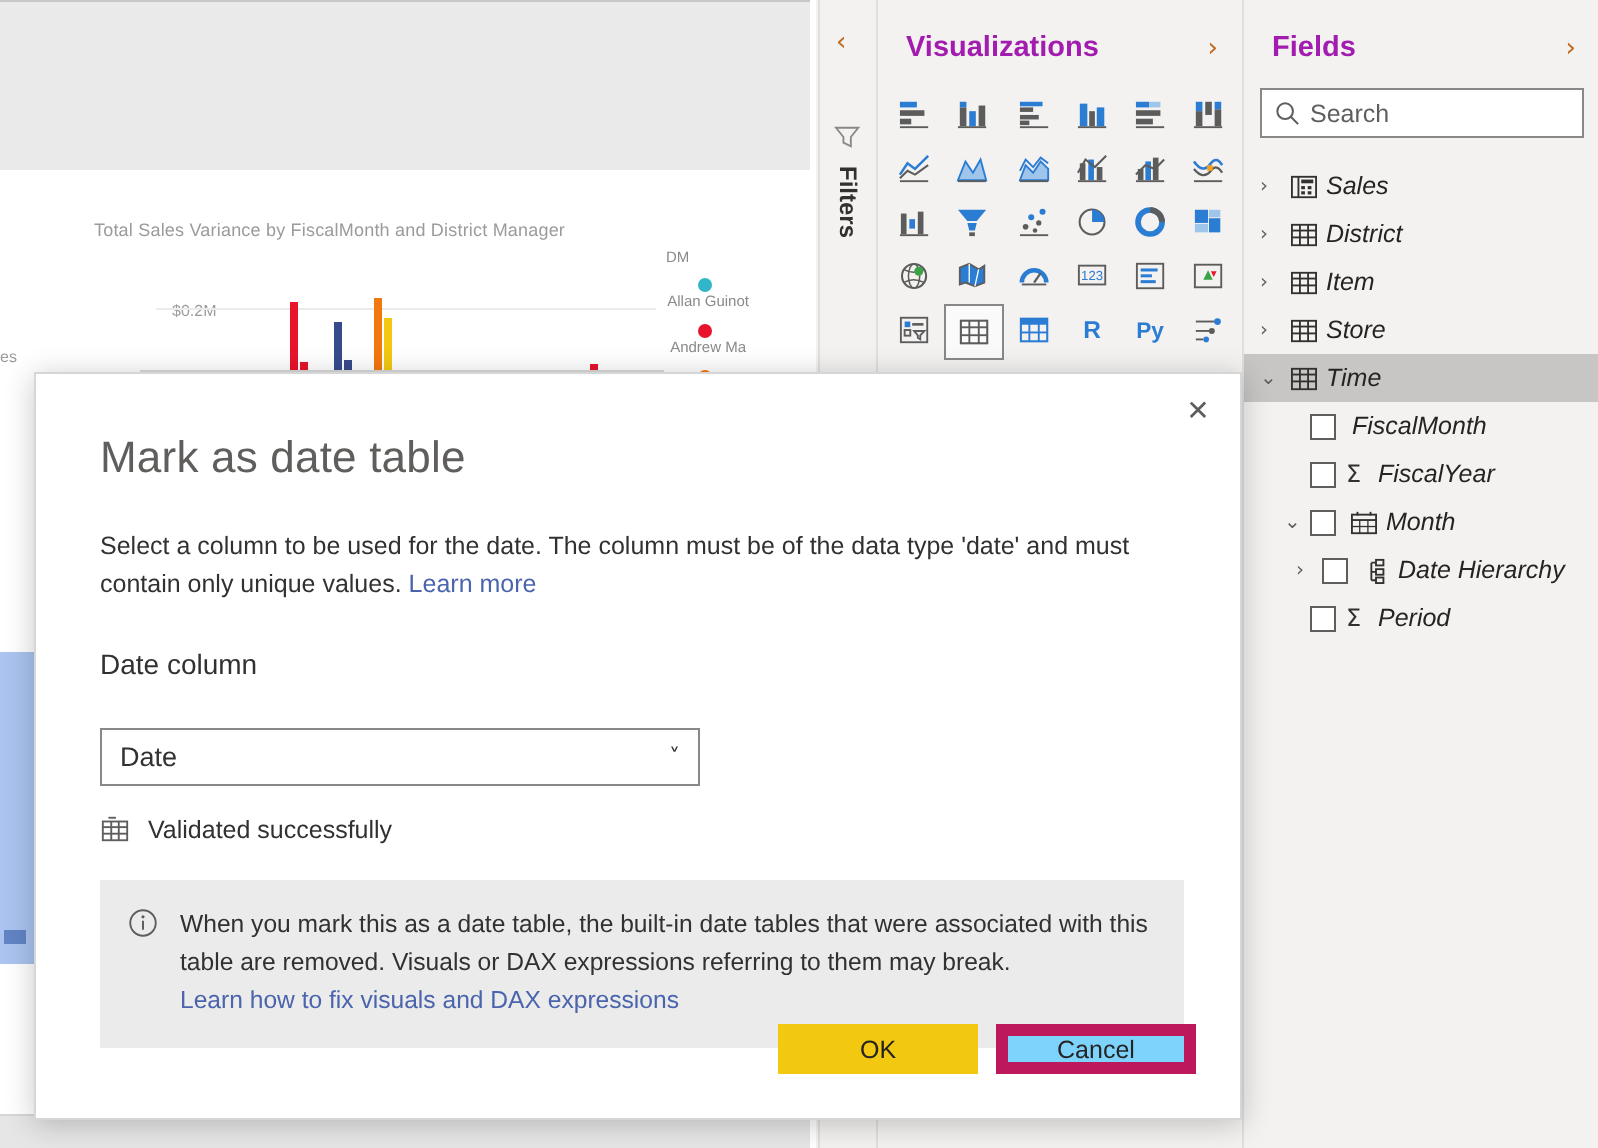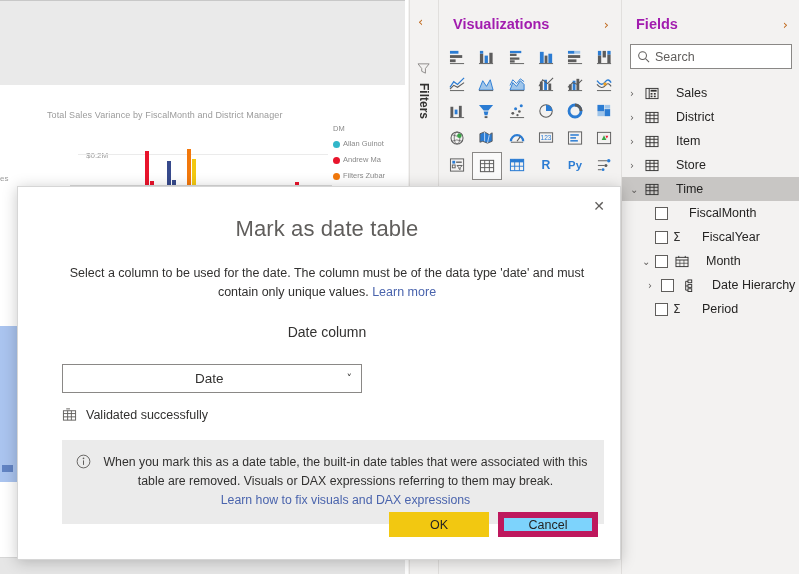--- a/index.html
+++ b/index.html
@@ -78,22 +78,23 @@
   }
   .legend {
     position: absolute;
     left: 333px; top: 124px;
     font-size: 7.5px;
     color: #8a8a8a;
   }
   .legend-title { margin-bottom: 6px; color: #8a8a8a; }
   .legend-row {
     display: flex;
-    align-items: flex-end;
+    align-items: center;
     margin-bottom: 7px;
+    flex-direction: column;
   }
   .legend-dot {
     width: 7px; height: 7px;
     border-radius: 50%;
     margin-right: 3px;
     flex: none;
   }
   .left-edge-text {
     position: absolute;
     left: 0px; top: 174px;
@@ -263,21 +264,21 @@
     flex: none;
     margin-right: 5px;
   }
   .sigma {
     font-size: 12px;
     color: #323130;
     width: 13px;
     flex: none;
     font-family: "DejaVu Sans", sans-serif;
   }
-  .fld-label { margin-left: 16px; white-space: nowrap; }
+  .fld-label { margin-left: 3px; white-space: nowrap; font-style: italic; }
   .indent-1 { padding-left: 20px; }
   .indent-2 { padding-left: 26px; }
 
   
   .dialog-shadow {
     position: absolute;
     left: 17px; top: 186px;
     width: 602px; height: 372px;
     background: #ffffff;
     border: 1px solid #d6d6d6;
@@ -288,21 +289,21 @@
     right: 8px; top: 6px;
     width: 26px; height: 26px;
     display: flex;
     align-items: center;
     justify-content: center;
     font-size: 14px;
     color: #605e5c;
     font-family: "DejaVu Sans", sans-serif;
     cursor: pointer;
   }
-  .dialog-body { padding: 29px 28px 0 44px; text-align: center; }
+  .dialog-body { padding: 29px 28px 0 32px; }
   .dialog-title {
     font-size: 22px;
     font-weight: 400;
     color: #605e5c;
     margin: 0 0 22px 0;
     letter-spacing: .1px;
   }
   .dialog-desc {
     font-size: 12.5px;
     color: #323130;

